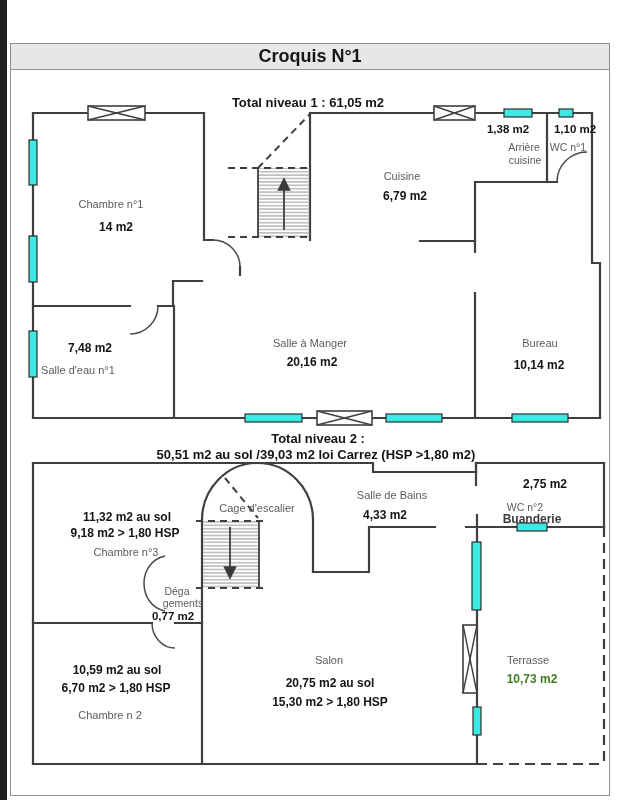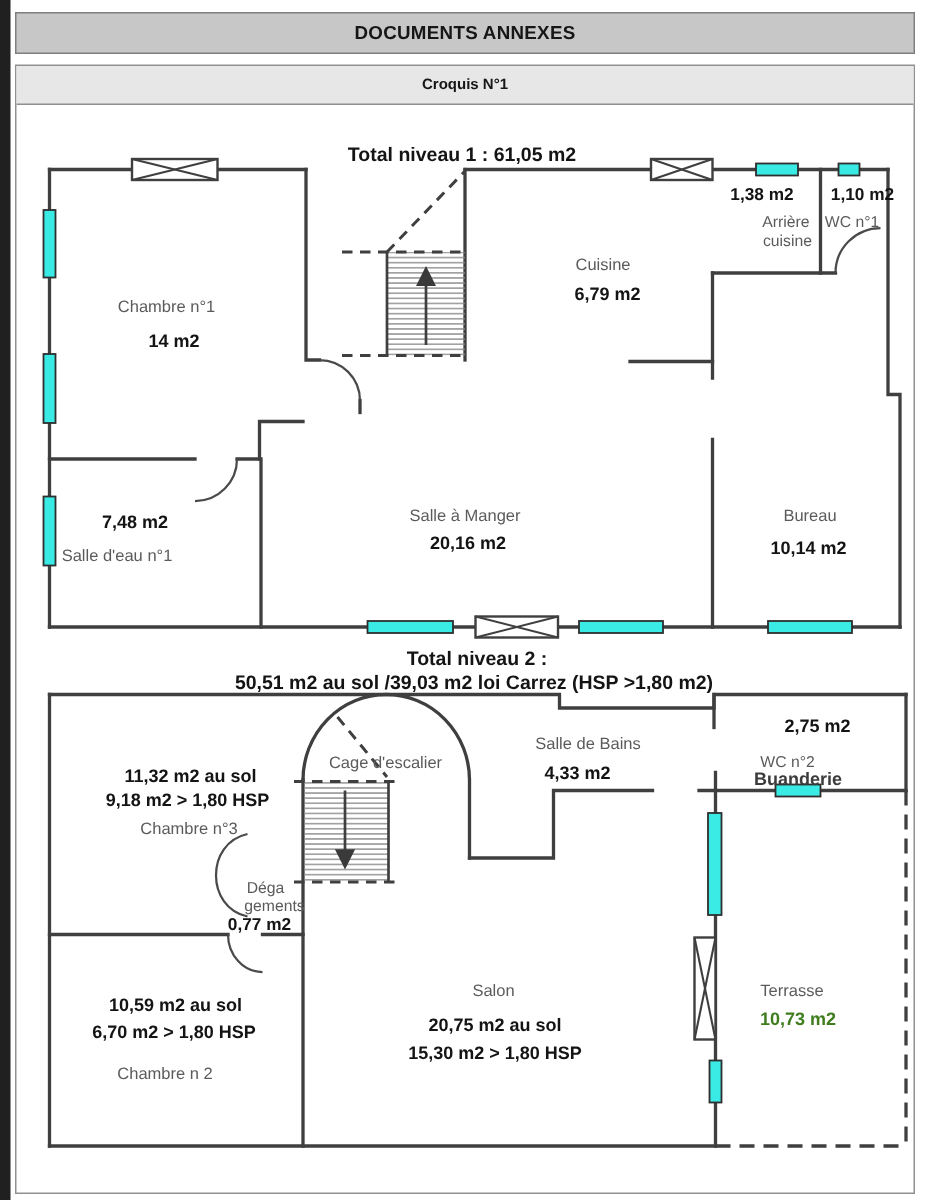--- a/index.html
+++ b/index.html
@@ -7,21 +7,21 @@
         font-family:"Liberation Sans",sans-serif;overflow:hidden;}
   .edge-bar{position:absolute;left:0;top:0;width:7px;height:800px;background:#202020;}
   .hdr{position:absolute;left:10px;width:600px;box-sizing:border-box;
        border:1.5px solid #7f7f7f;display:flex;align-items:center;justify-content:center;
        font-weight:bold;color:#161616;}
   .hdr-main{top:8px;height:28px;background:#c7c7c7;font-size:12.5px;letter-spacing:.2px;}
   .panel{position:absolute;left:10px;top:43px;width:600px;height:753px;box-sizing:border-box;
          border:1px solid #909090;background:#ffffff;}
   .panel-title{height:25px;background:#e7e7e7;border-bottom:1px solid #909090;
          display:flex;align-items:center;justify-content:center;
-         font-weight:bold;font-size:10px;color:#161616;}
+         font-weight:bold;font-size:18px;color:#161616;}
   svg.plan{position:absolute;left:0;top:0;}
   .wall{fill:none;stroke:#3f3f3f;stroke-width:2.2;stroke-linecap:square;}
   .wall-thin{fill:none;stroke:#3f3f3f;stroke-width:1.8;}
   .dash{fill:none;stroke:#3f3f3f;stroke-width:2;stroke-dasharray:7 5;}
   .dash-big{fill:none;stroke:#3f3f3f;stroke-width:2.2;stroke-dasharray:10 6;}
   .arc{fill:none;stroke:#4a4a4a;stroke-width:1.5;}
   .win{fill:#3aeae4;stroke:#2e2e2e;stroke-width:1.2;}
   .xwin{fill:#ffffff;stroke:#3f3f3f;stroke-width:1.6;}
   .xline{stroke:#3f3f3f;stroke-width:1.4;}
   .stairs{fill:url(#hatch);stroke:none;}
@@ -32,23 +32,20 @@
   .t-val-sm{font-size:11.5px;font-weight:bold;fill:#141414;text-anchor:middle;}
   .t-buand{font-size:12px;font-weight:bold;fill:#3c3c3c;text-anchor:middle;}
   .t-green{font-size:12px;font-weight:bold;fill:#3f7d1f;text-anchor:middle;}
 </style>
 </head>
 <body>
 
 <div class="page">
   <div class="edge-bar"></div>
 
-  <div class="hdr hdr-main">
-    <span>DOCUMENTS ANNEXES</span>
-  </div>
 
   <div class="panel">
     <div class="panel-title">
       <span>Croquis N°1</span>
     </div>
   </div>
 
   <svg class="plan" width="621" height="800" viewBox="0 0 621 800">
     <defs>
       <pattern id="hatch" patternUnits="userSpaceOnUse" width="6" height="3.4">

